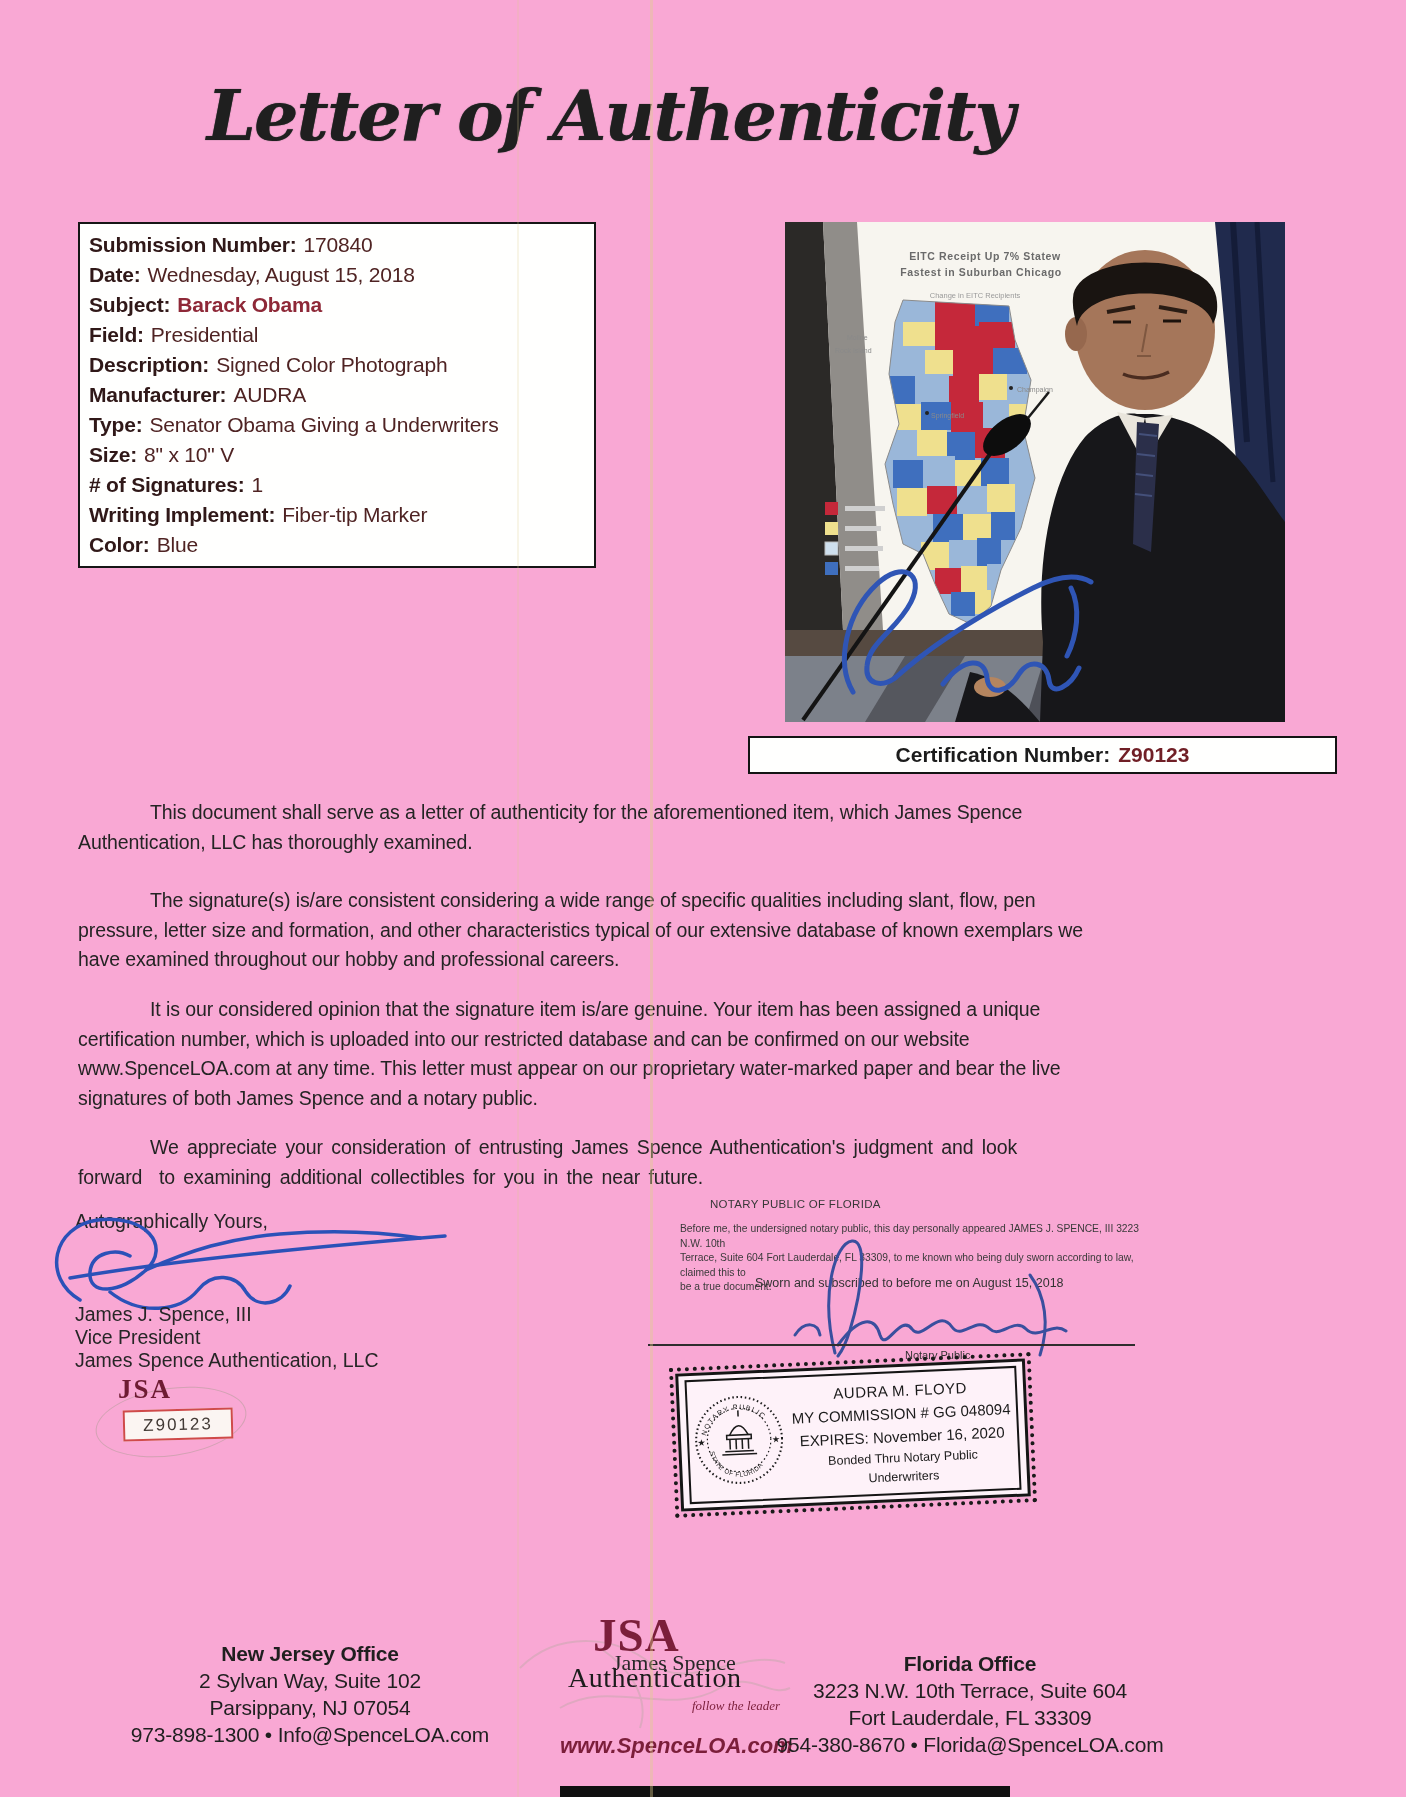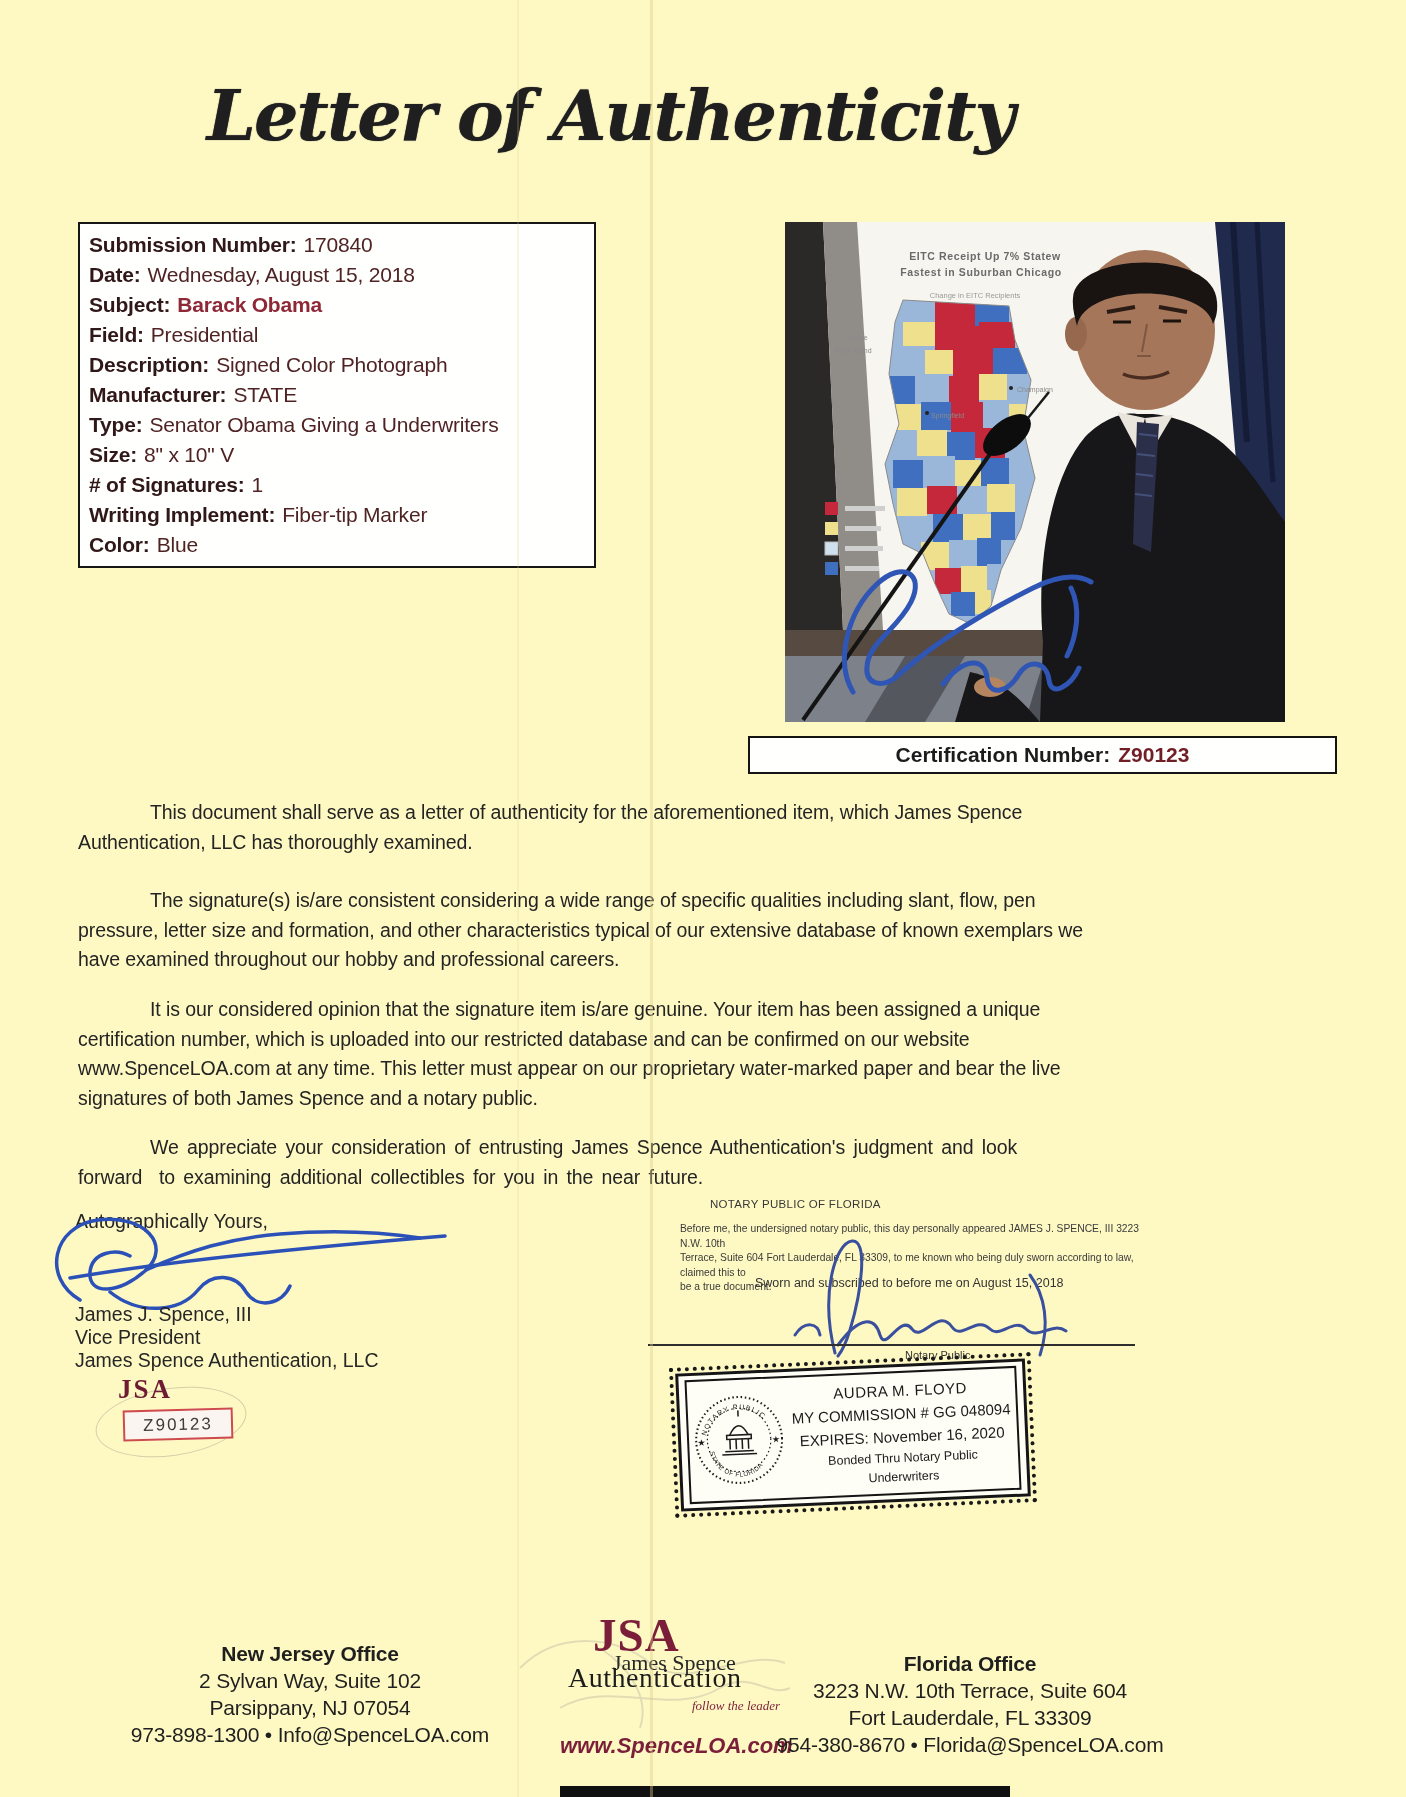--- a/index.html
+++ b/index.html
@@ -1,16 +1,16 @@
 <!DOCTYPE html>
 <html><head>
 <meta charset="utf-8">
 <style>
   html,body{margin:0;padding:0;background:#9a9a9a;}
-  .page{position:relative;width:1406px;height:1797px;background:#fef9c3;overflow:hidden;
+  .page{position:relative;width:1406px;height:1797px;background:#f9a8d4;overflow:hidden;
         font-family:"Liberation Sans",sans-serif;margin:0 auto;}
   .abs{position:absolute;}
   
   .fold{position:absolute;top:0;bottom:0;width:3px;pointer-events:none;z-index:60;}
   .fold-main{left:650px;background:rgba(222,205,140,.40);}
   .fold-faint{left:517px;width:2px;background:rgba(222,205,140,.20);}
   
   .title{left:170px;top:74px;width:880px;text-align:center;
          font-family:"DejaVu Serif",serif;font-style:italic;font-weight:700;
          font-size:70px;color:#1f1f1f;letter-spacing:-2px;text-shadow:0 0 1px #444;}
@@ -95,21 +95,21 @@
     <div class="sub-row">
         <span class="sub-label">Field:</span>
         <span class="sub-value">Presidential</span>
       </div>
     <div class="sub-row">
         <span class="sub-label">Description:</span>
         <span class="sub-value">Signed Color Photograph</span>
       </div>
     <div class="sub-row">
         <span class="sub-label">Manufacturer:</span>
-        <span class="sub-value">STATE</span>
+        <span class="sub-value">AUDRA</span>
       </div>
     <div class="sub-row">
         <span class="sub-label">Type:</span>
         <span class="sub-value">Senator Obama Giving a Underwriters</span>
       </div>
     <div class="sub-row">
         <span class="sub-label">Size:</span>
         <span class="sub-value">8" x 10" V</span>
       </div>
     <div class="sub-row">

